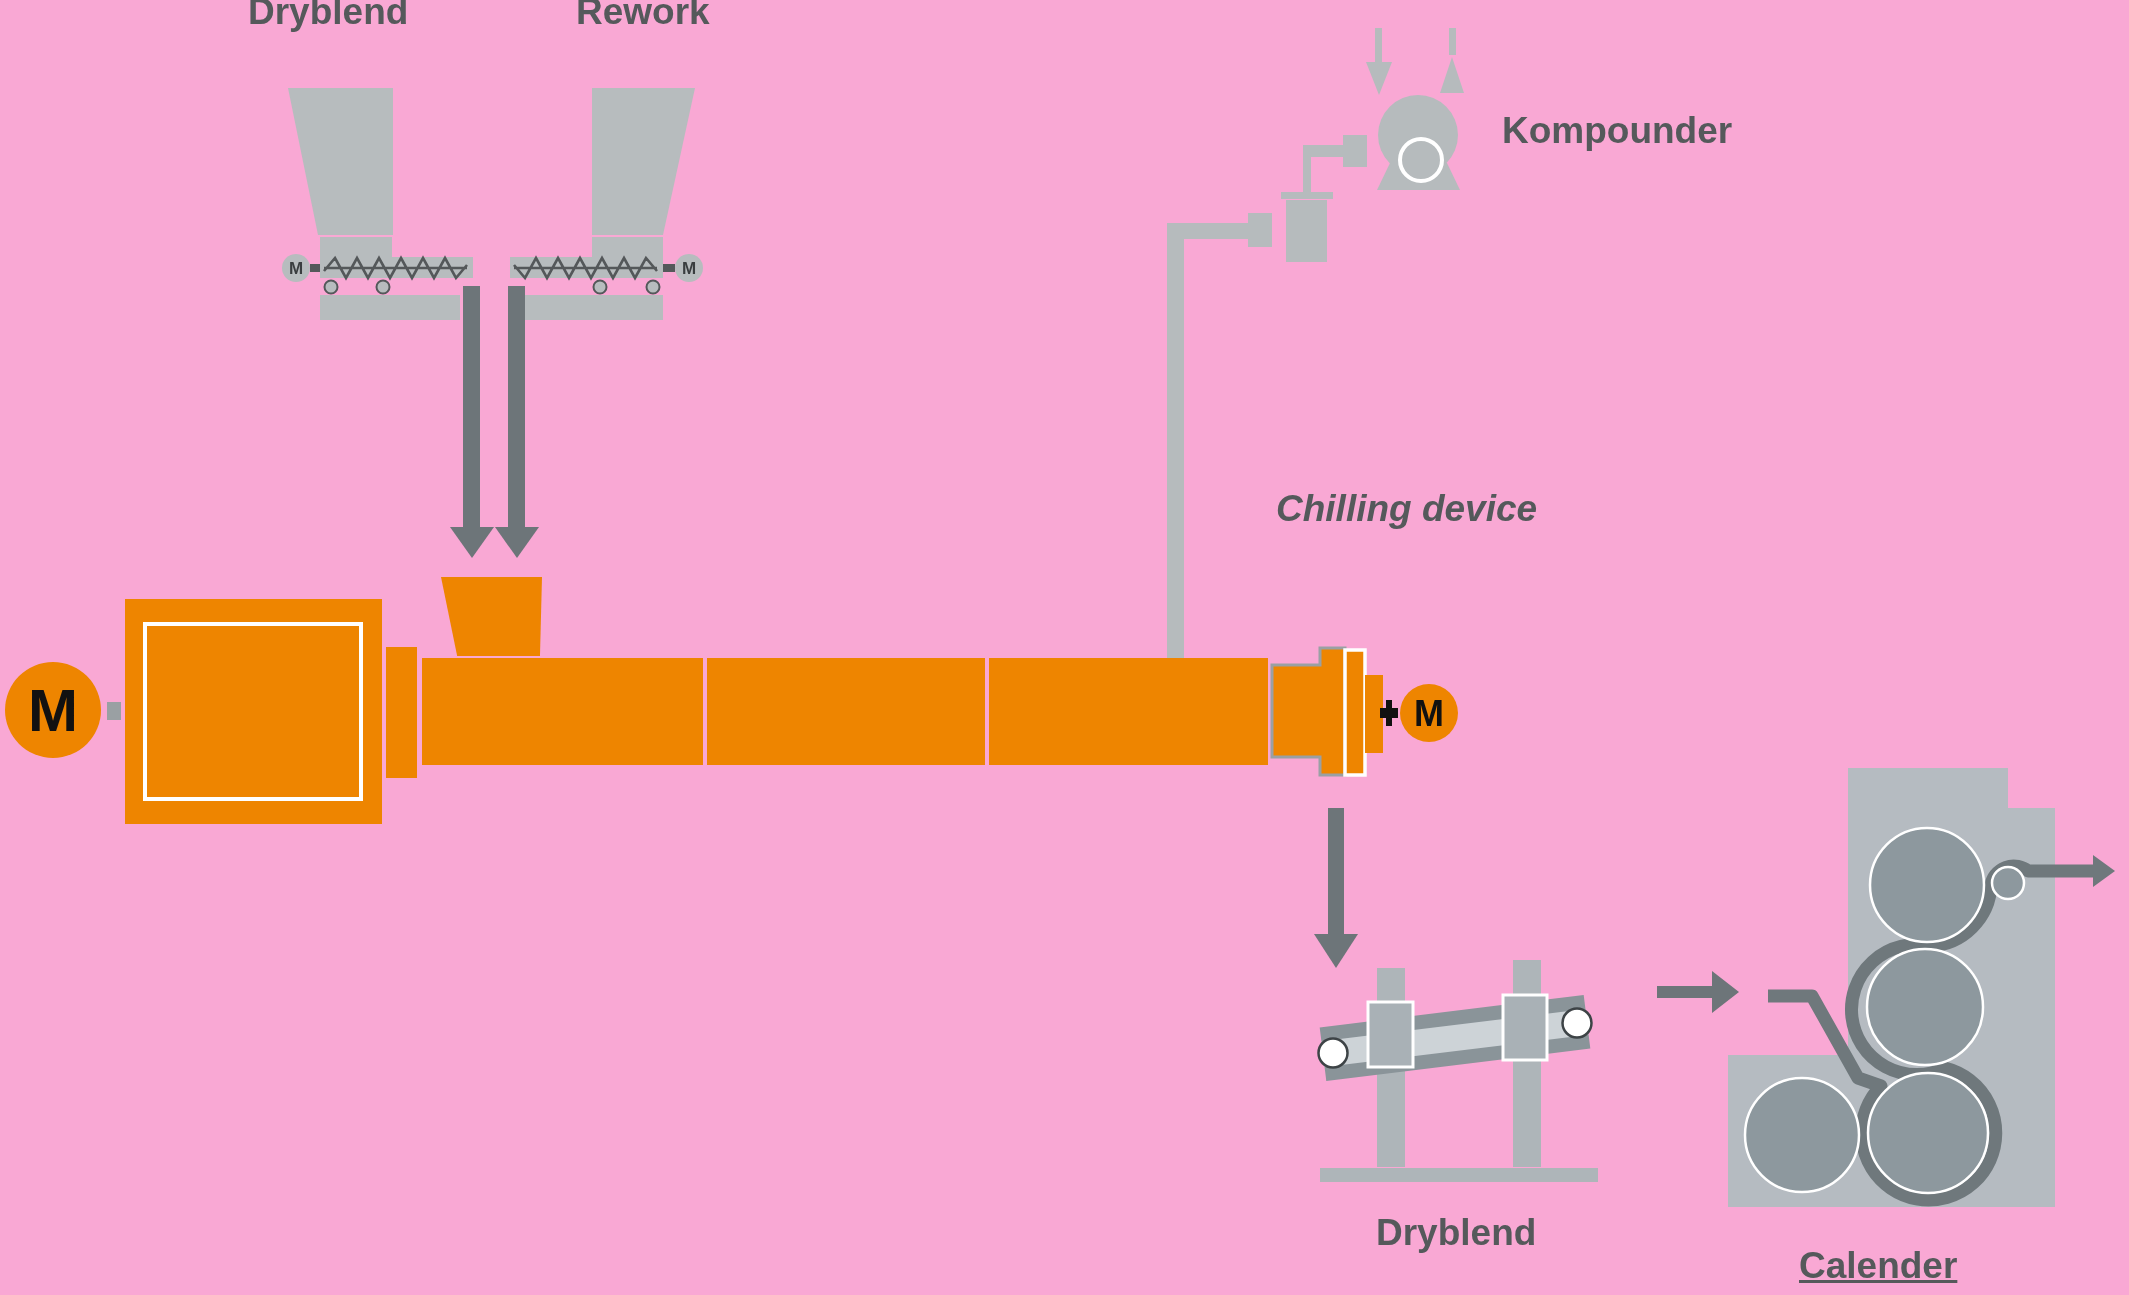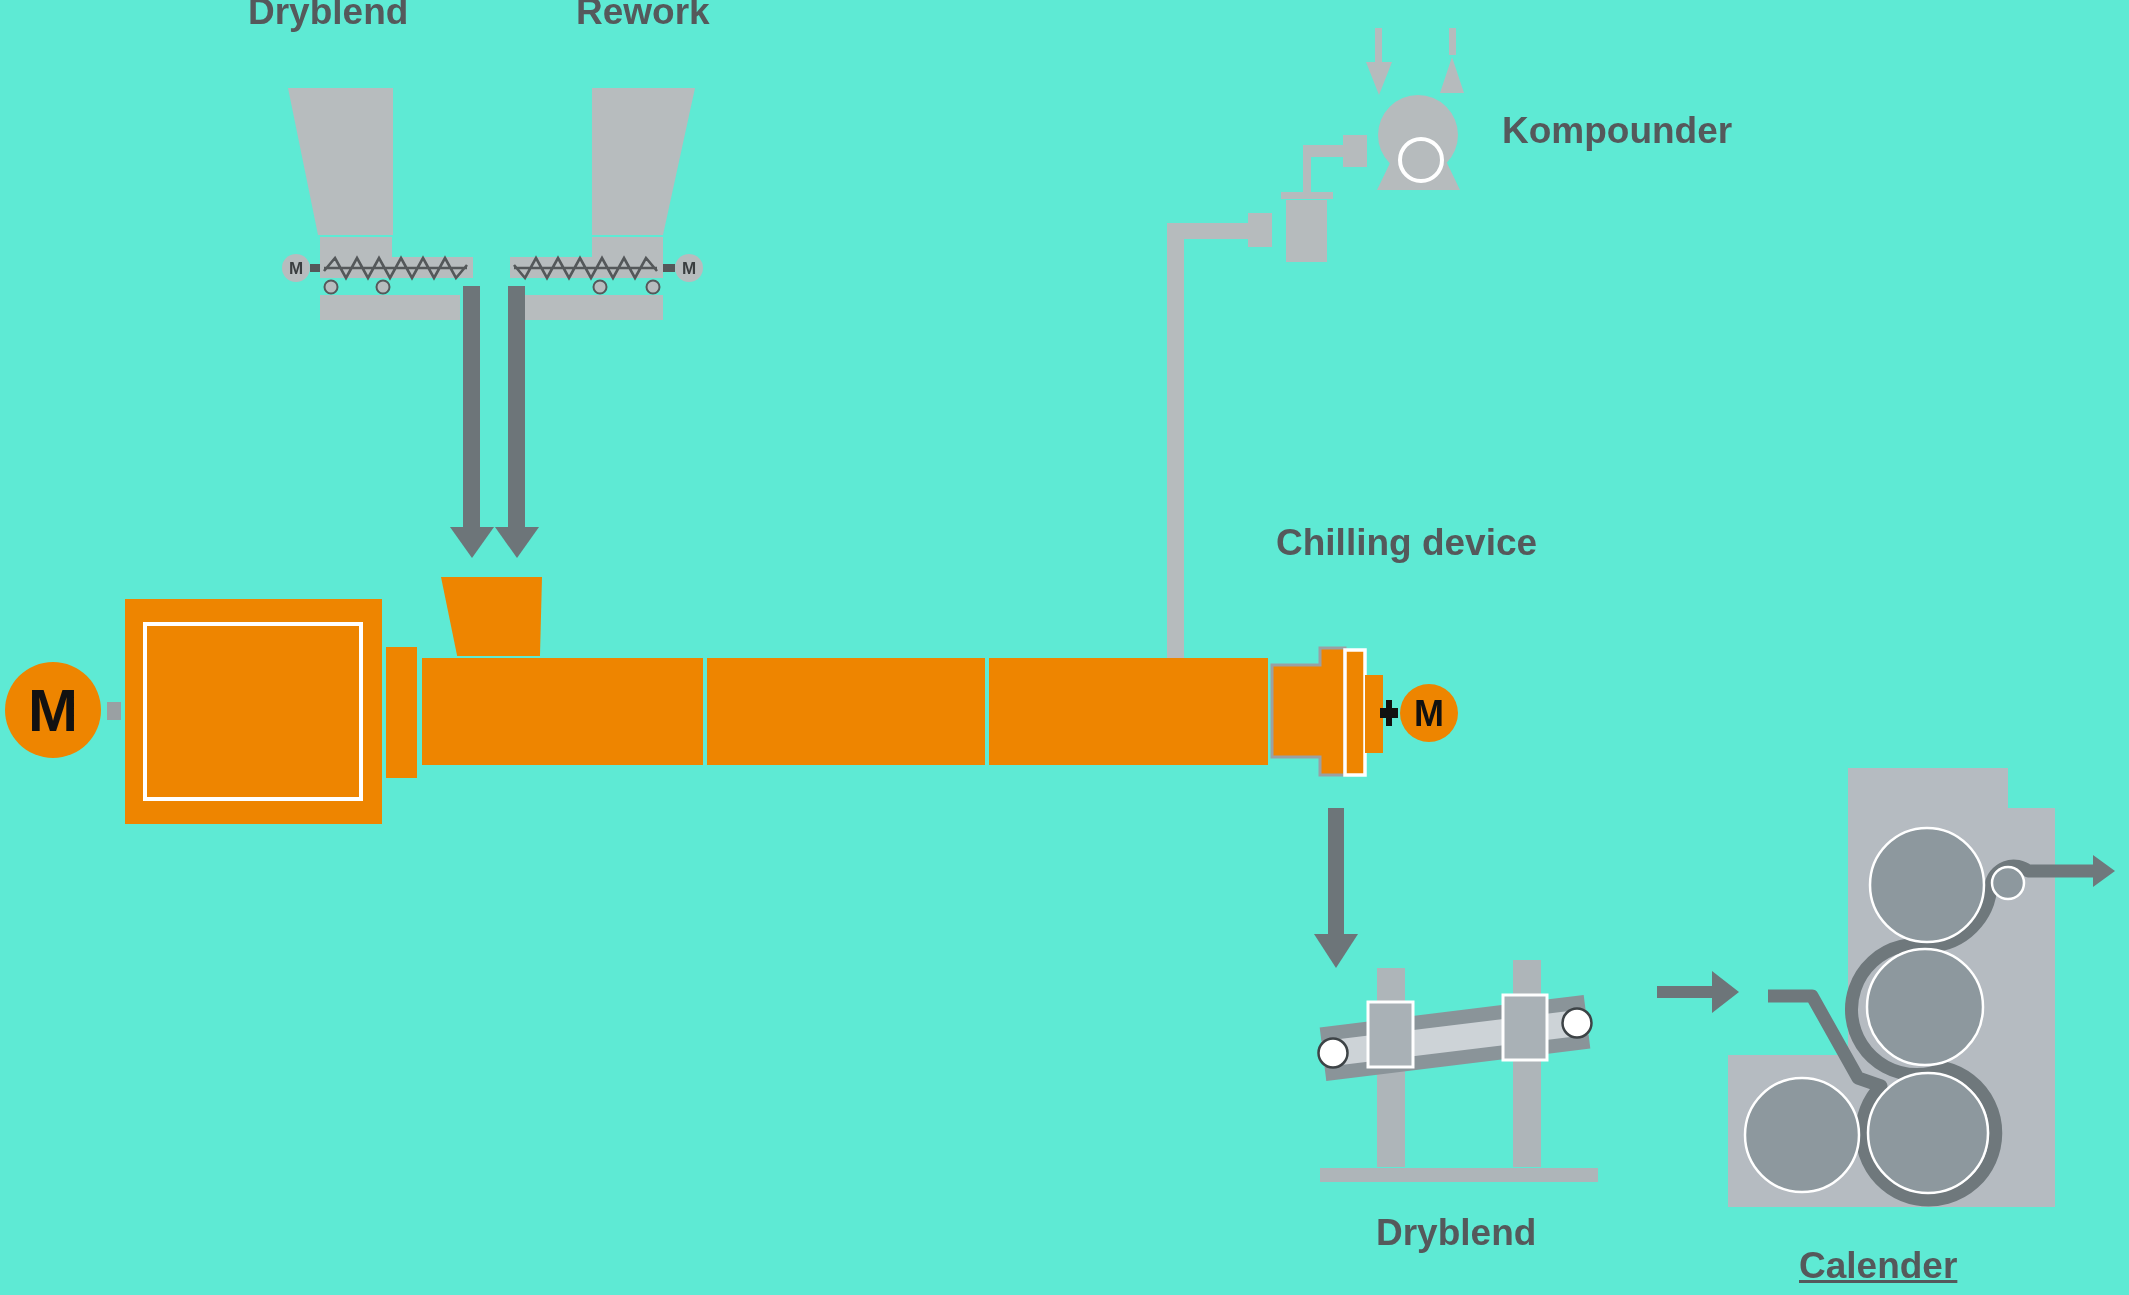--- a/index.html
+++ b/index.html
@@ -1,16 +1,16 @@
 <!DOCTYPE html>
 <html><head>
 <meta charset="utf-8">
 <style>
   html,body{margin:0;padding:0;background:#ffffff;}
-  #stage{position:relative;width:2129px;height:1295px;background:#5eead4;overflow:hidden;
+  #stage{position:relative;width:2129px;height:1295px;background:#f9a8d4;overflow:hidden;
          font-family:"Liberation Sans", sans-serif;}
   .abs{position:absolute;}
   .lbl{position:absolute;font-weight:bold;font-size:37px;color:#55595b;white-space:pre;line-height:1.25;}
   .orange{background:#ee8500;}
   .pipe{background:#6d7579;}
   .arrow-down{width:0;height:0;border-left:22px solid transparent;border-right:22px solid transparent;border-top:31px solid #6d7579;}
   .arrow-right{width:0;height:0;border-top:21px solid transparent;border-bottom:21px solid transparent;border-left:27px solid #6d7579;}
   .mcircle{border-radius:50%;display:flex;align-items:center;justify-content:center;color:#111;font-weight:bold;}
   svg{display:block;}
 </style>
@@ -92,21 +92,21 @@
     <polygon points="217,170 230,143 287,143 300,170" fill="#b6bbbd"></polygon>
     <circle cx="258" cy="115" r="40" fill="#b6bbbd"></circle>
     <circle cx="261" cy="140" r="21" fill="#b6bbbd" stroke="#ffffff" stroke-width="4"></circle>
     <rect x="215" y="8" width="7" height="34" fill="#b6bbbd"></rect>
     <polygon points="206,42 232,42 219,75" fill="#b6bbbd"></polygon>
     <rect x="289" y="8" width="7" height="27" fill="#b6bbbd"></rect>
     <polygon points="280,73 304,73 292,37" fill="#b6bbbd"></polygon>
   </svg>
 
   <div class="lbl" style="left:1502px;top:108px;">Kompounder</div>
-  <div class="lbl" style="left:1276px;top:520px;">Chilling device</div>
+  <div class="lbl" style="left:1276px;top:486px;font-style:italic;">Chilling device</div>
 
 
   <div class="abs pipe" style="left:1328px;top:808px;width:16px;height:128px;"></div>
   <div class="abs arrow-down" style="left:1314px;top:934px;border-top-width:34px;"></div>
 
   <svg class="abs" style="left:1300px;top:950px;" width="310" height="235" viewBox="0 0 310 235">
     <rect x="77" y="18" width="28" height="199" fill="#aeb5b9"></rect>
     <rect x="213" y="10" width="28" height="207" fill="#aeb5b9"></rect>
     <g transform="rotate(-7,155,88)">
       <rect x="22" y="61" width="266" height="54" fill="#8a9499"></rect>

